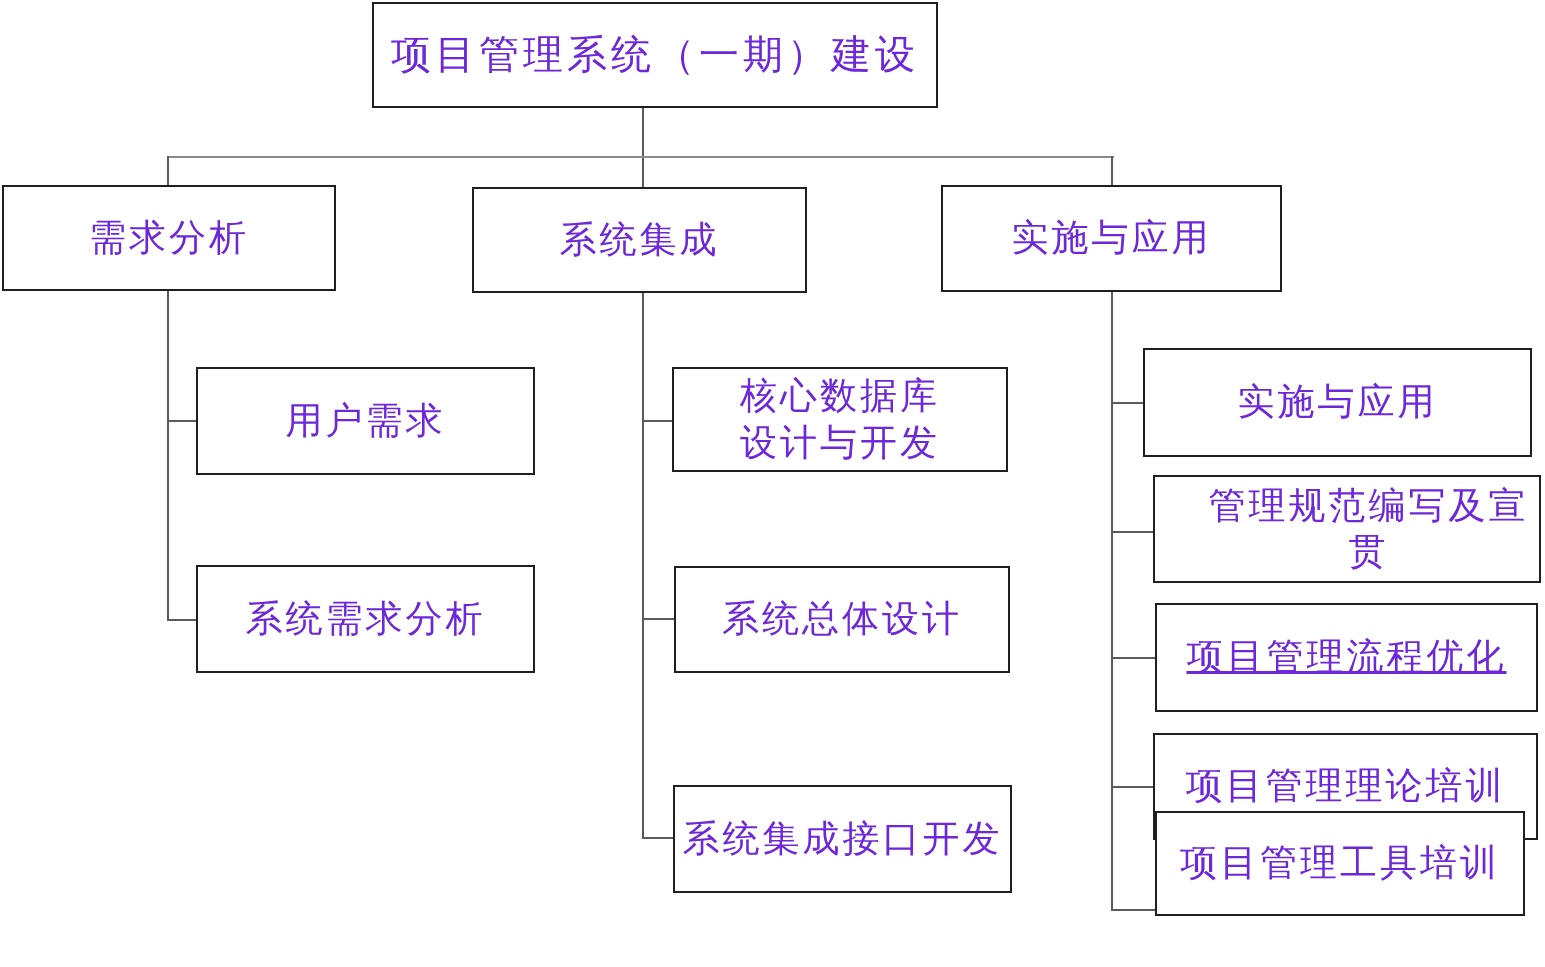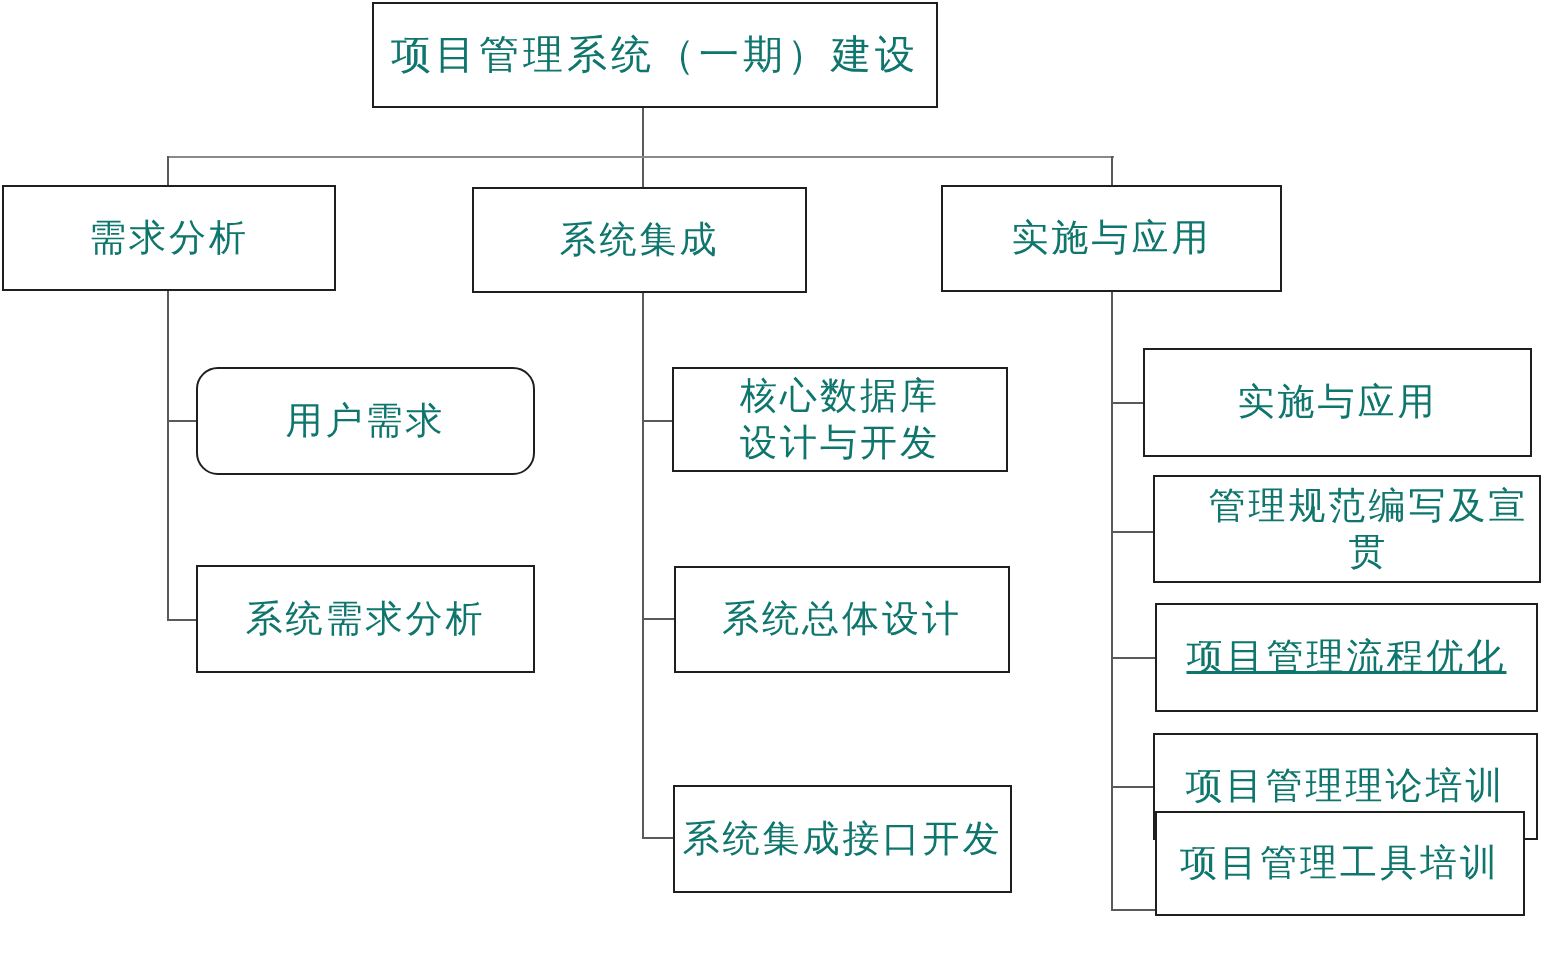--- a/index.html
+++ b/index.html
@@ -6,21 +6,21 @@
     margin: 0;
     padding: 0;
     background: #ffffff;
   }
   .canvas {
     position: relative;
     width: 1545px;
     height: 924px;
     background: #ffffff;
     font-family: "Liberation Serif", "DejaVu Serif", serif;
-    color: #0f766e;
+    color: #6d28d9;
     overflow: hidden;
   }
   .node {
     position: absolute;
     box-sizing: border-box;
     border: 2px solid #1f1f1f;
     background: #ffffff;
     display: flex;
     align-items: center;
     justify-content: center;
@@ -57,21 +57,21 @@
   <div class="conn" style="left:1111px; top:156px; width:2px; height:30px;"></div>
 
   <div class="node" style="left:2px; top:185px; width:334px; height:106px;">需求分析</div>
   <div class="node" style="left:472px; top:187px; width:335px; height:106px;text-align:right;">系统集成</div>
   <div class="node" style="left:941px; top:185px; width:341px; height:107px;">实施与应用</div>
 
   <div class="conn" style="left:167px; top:291px; width:2px; height:330px;"></div>
   <div class="conn" style="left:167px; top:420px; width:30px; height:2px;"></div>
   <div class="conn" style="left:167px; top:619px; width:30px; height:2px;"></div>
 
-  <div class="node" style="left:196px; top:367px; width:339px; height:108px;border-radius:22px;">用户需求</div>
+  <div class="node" style="left:196px; top:367px; width:339px; height:108px;">用户需求</div>
   <div class="node" style="left:196px; top:565px; width:339px; height:108px;">系统需求分析</div>
 
   <div class="conn" style="left:642px; top:293px; width:2px; height:546px;"></div>
   <div class="conn" style="left:642px; top:420px; width:31px; height:2px;"></div>
   <div class="conn" style="left:642px; top:618px; width:33px; height:2px;"></div>
   <div class="conn" style="left:642px; top:837px; width:32px; height:2px;"></div>
 
   <div class="node" style="left:672px; top:367px; width:336px; height:105px;">核心数据库
 设计与开发</div>
   <div class="node" style="left:674px; top:566px; width:336px; height:107px;">系统总体设计</div>

